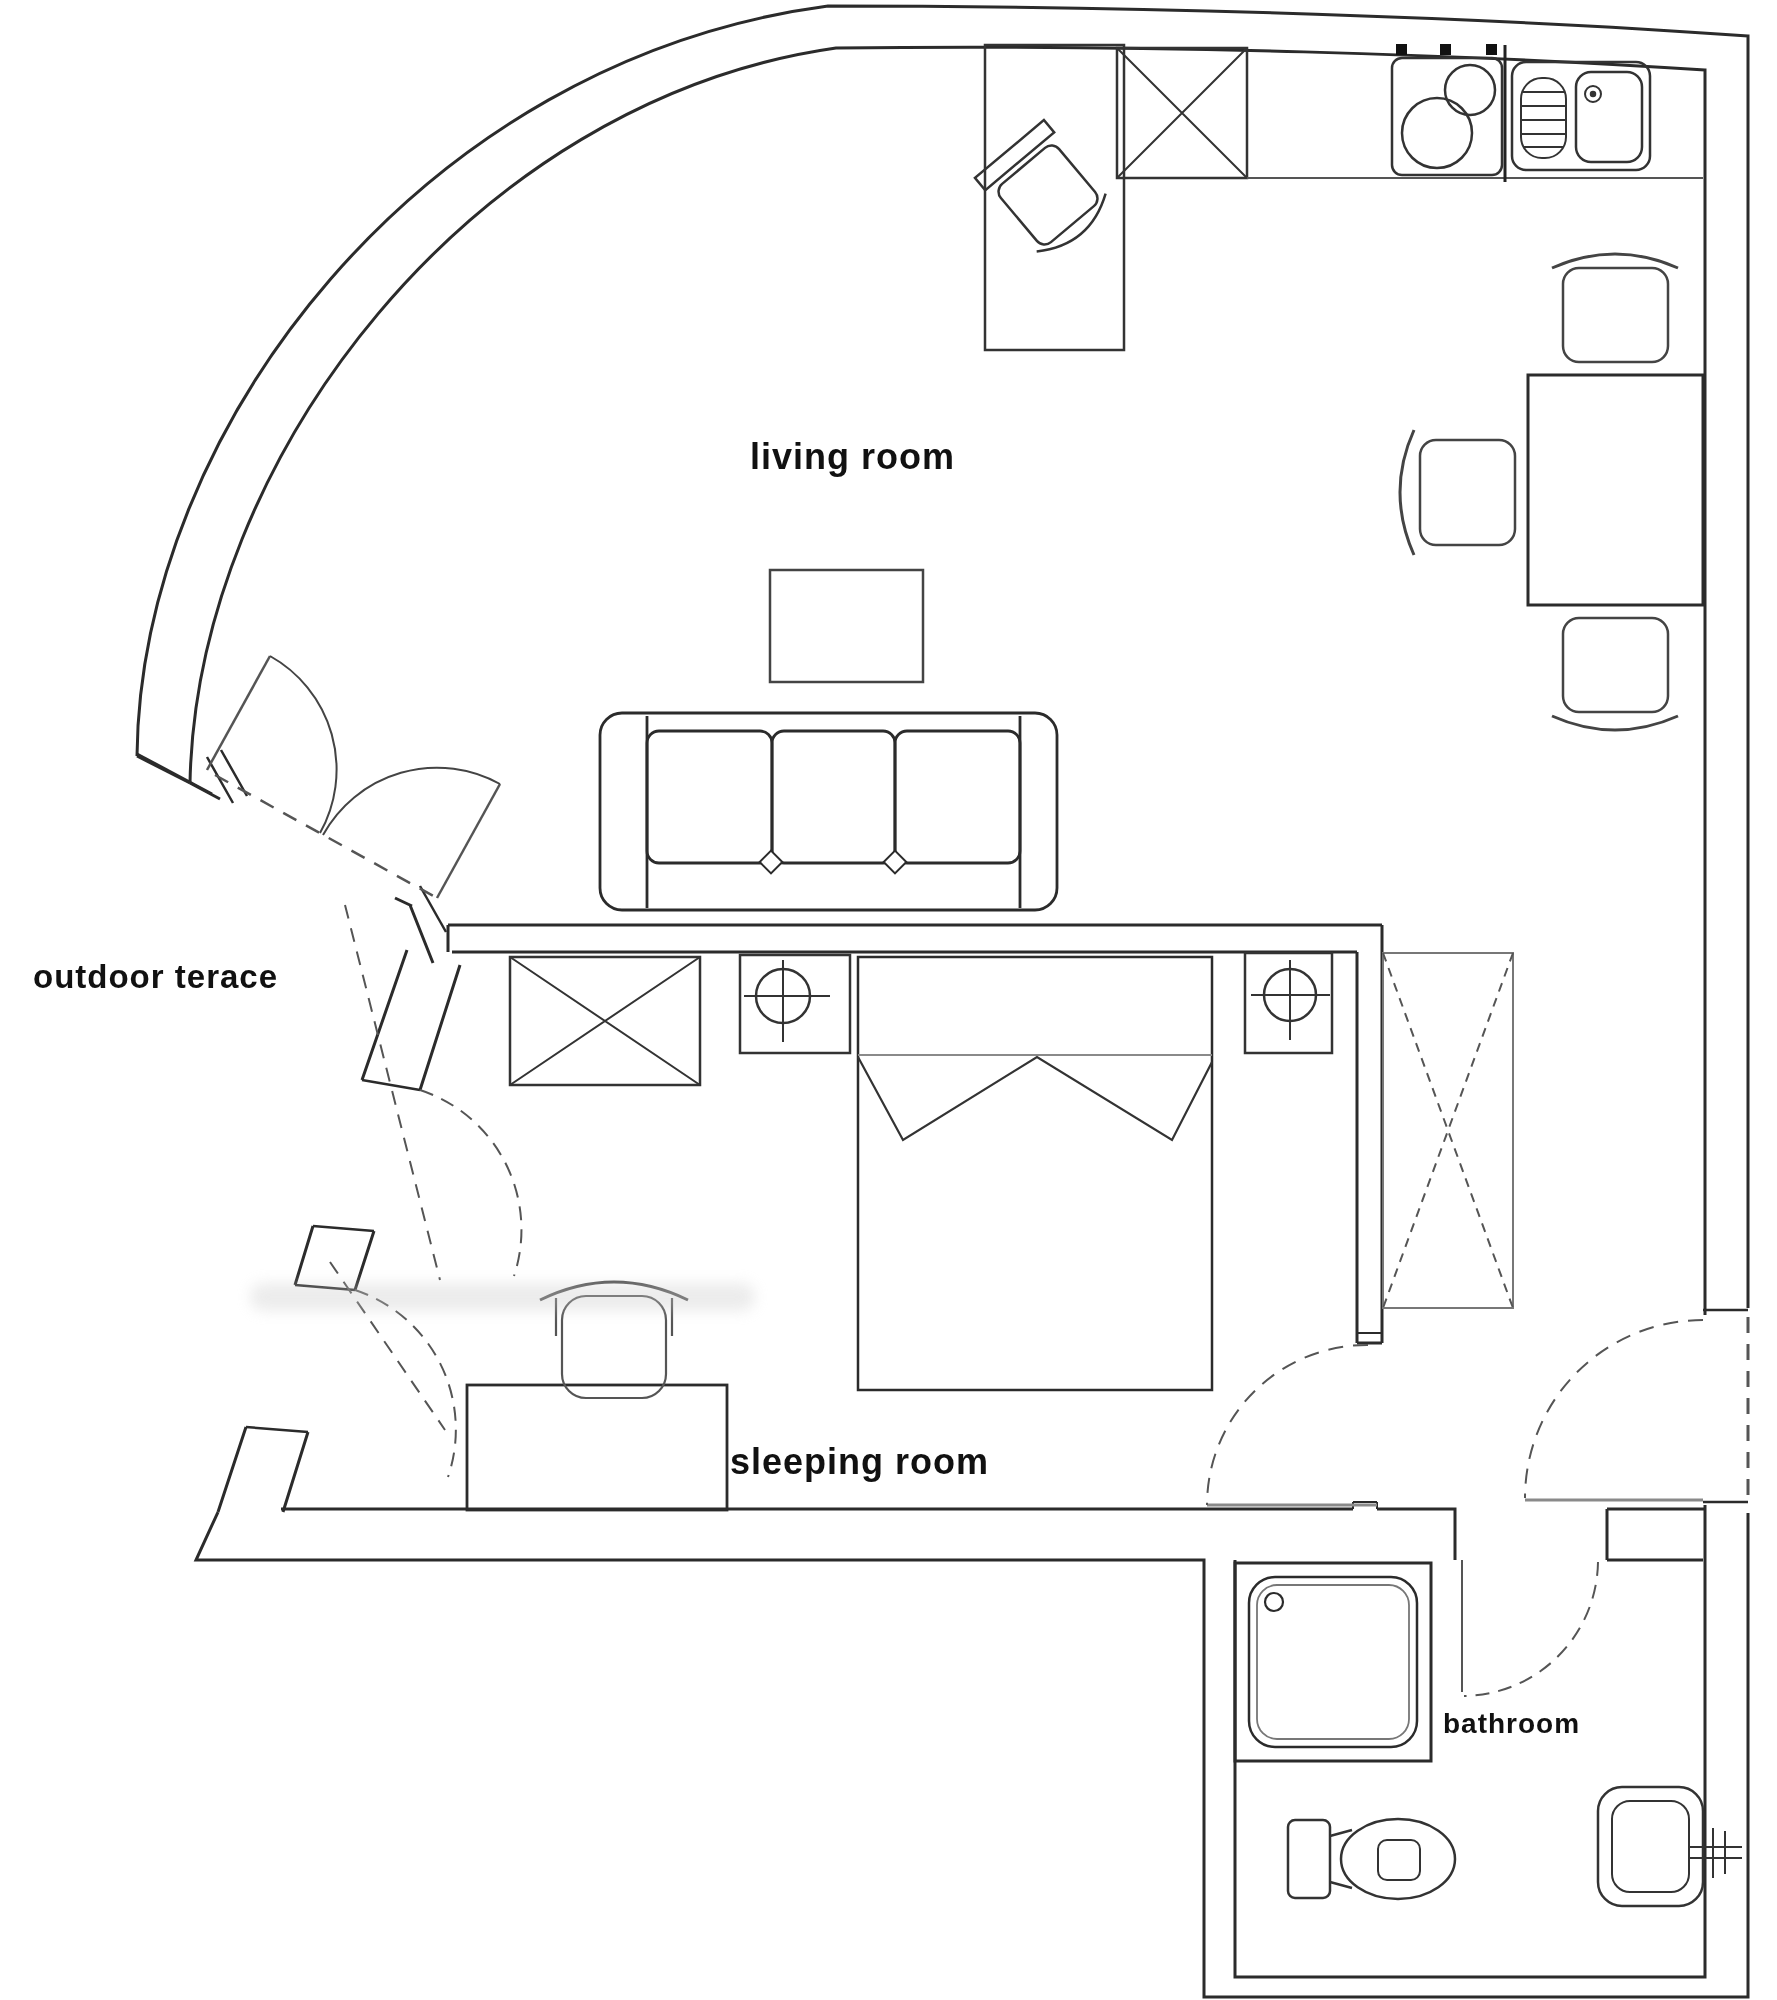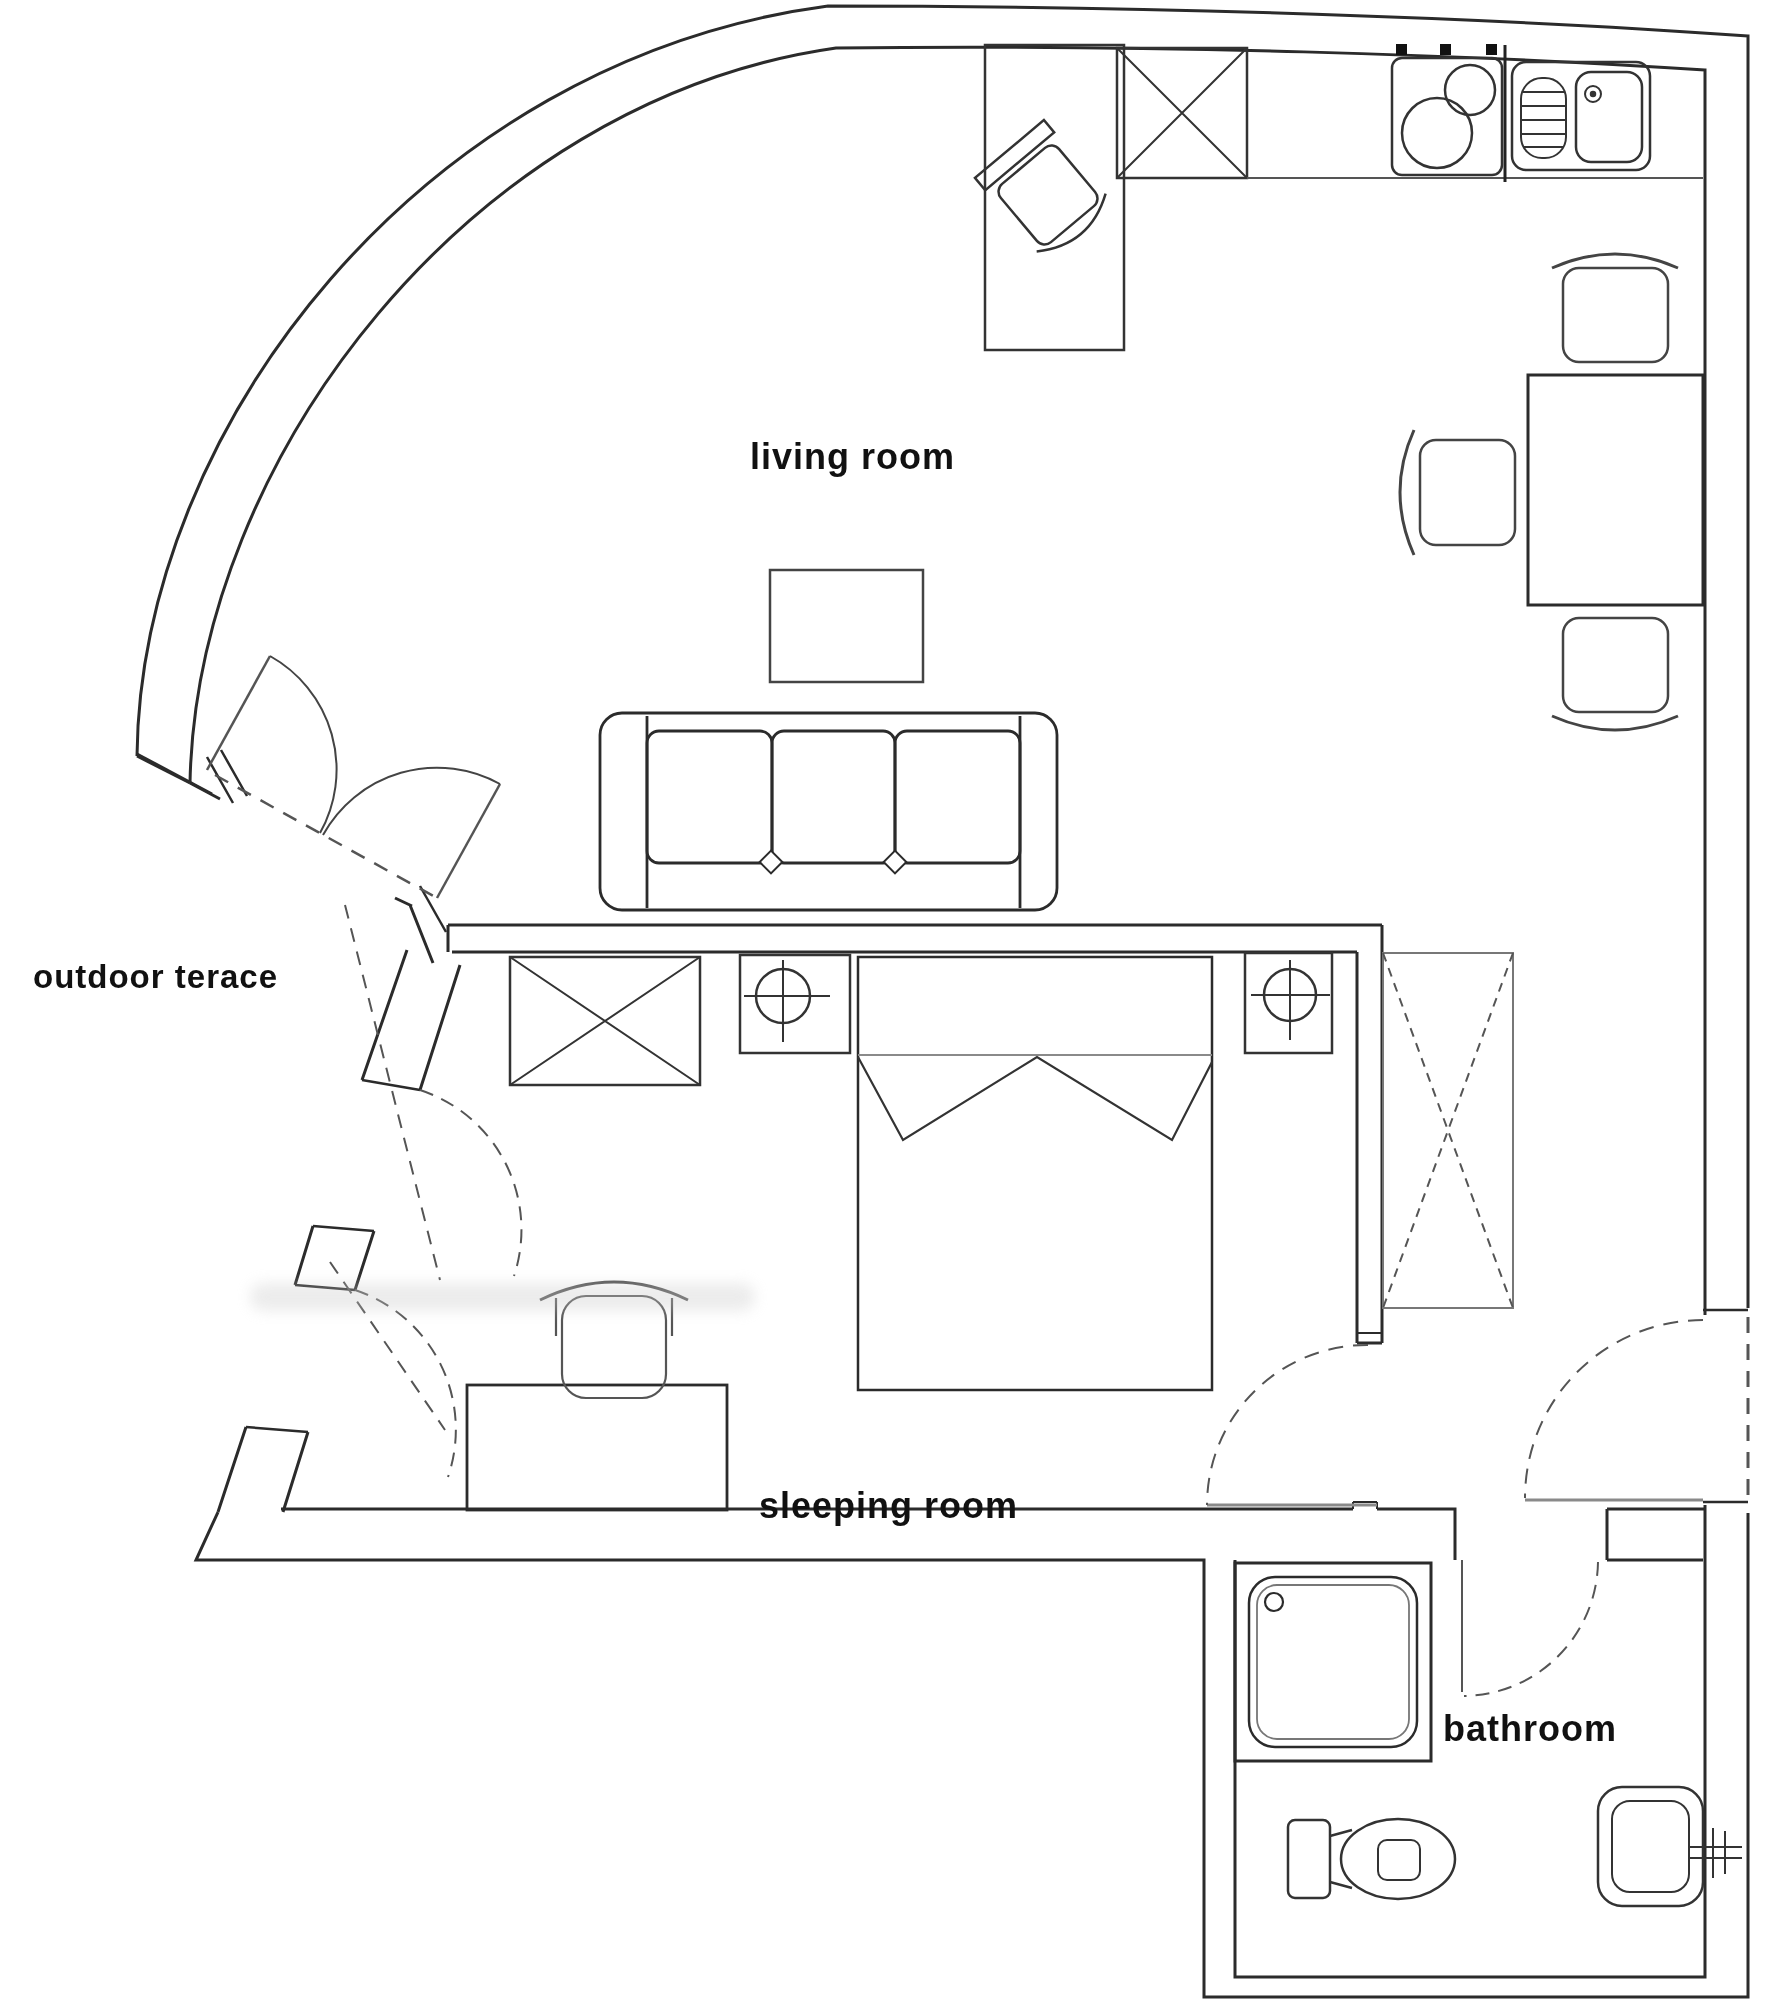--- a/index.html
+++ b/index.html
@@ -14,22 +14,22 @@
   .stage svg{position:absolute;left:0;top:0;}
   .room-label{
     position:absolute;
     font-weight:700;
     color:#111;
     letter-spacing:1px;
     white-space:nowrap;
   }
   #label-living{left:750px;top:436px;font-size:36px;}
   #label-terrace{left:33px;top:958px;font-size:33px;text-align:center;}
-  #label-sleeping{left:759px;top:1441px;font-size:36px;margin-top:44px;}
-  #label-bathroom{left:1443px;top:1708px;font-size:36px;}
+  #label-sleeping{left:730px;top:1441px;font-size:36px;}
+  #label-bathroom{left:1443px;top:1708px;font-size:28px;}
   .plan-title{
     position:absolute;
     left:134px;top:1770px;
     font-family:"DejaVu Serif", serif;
     font-size:122px;
     font-weight:500;
     color:#8e8e8e;
     text-shadow:4px 4px 2px #cfcfcf;
     letter-spacing:3px;
     white-space:nowrap;

